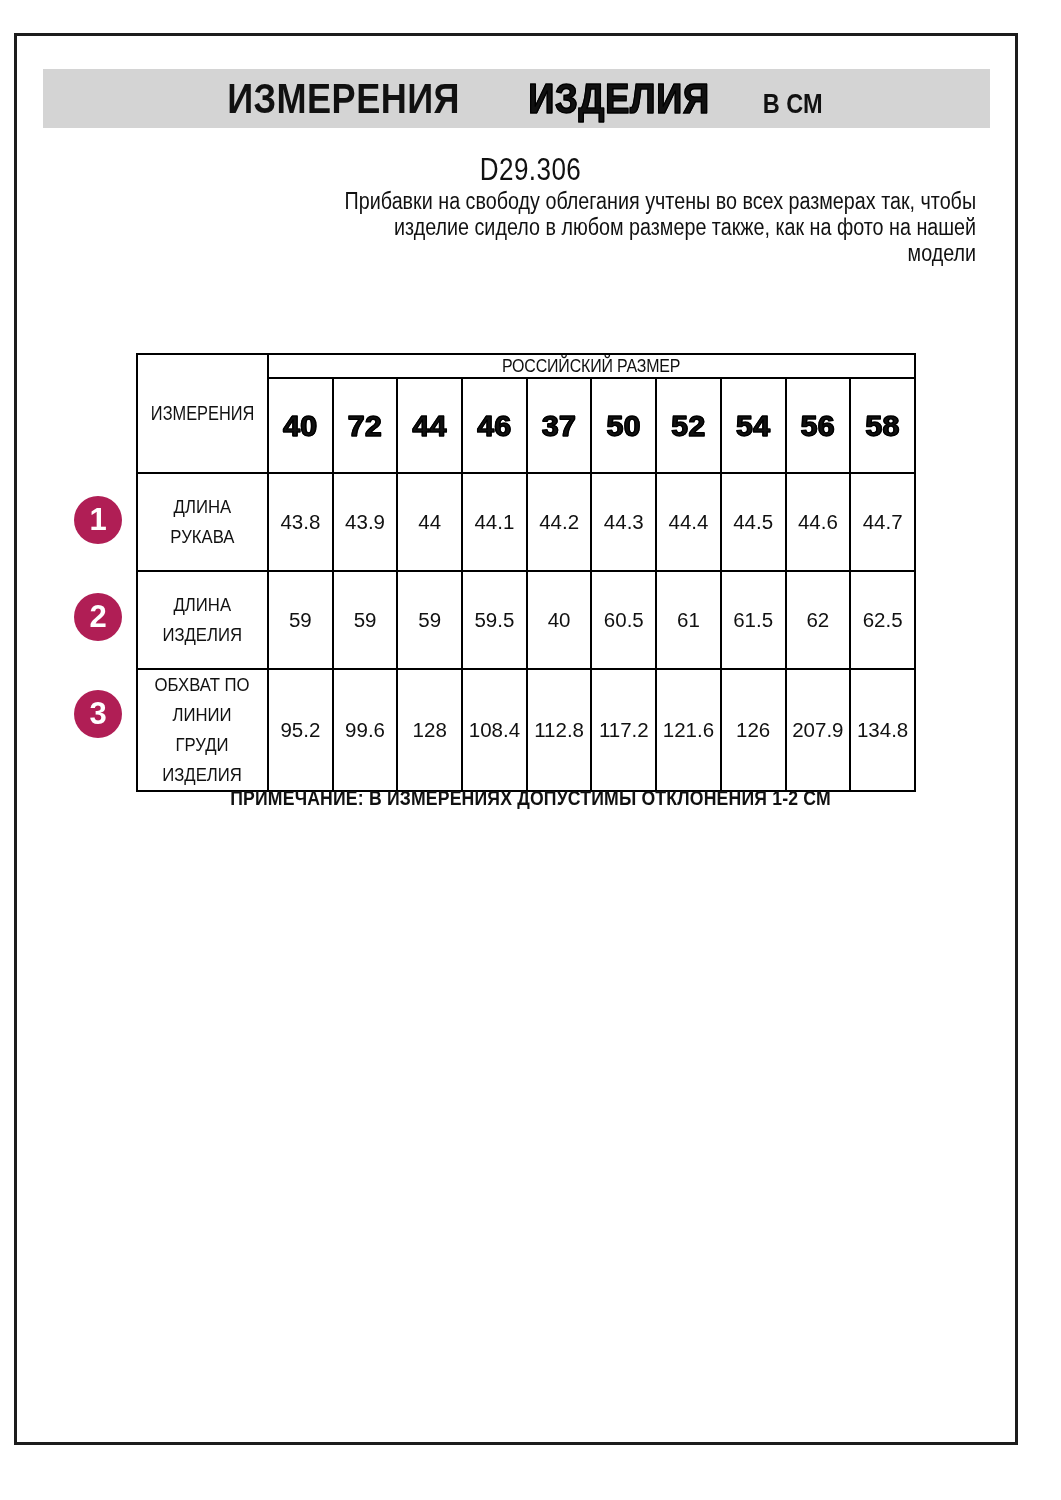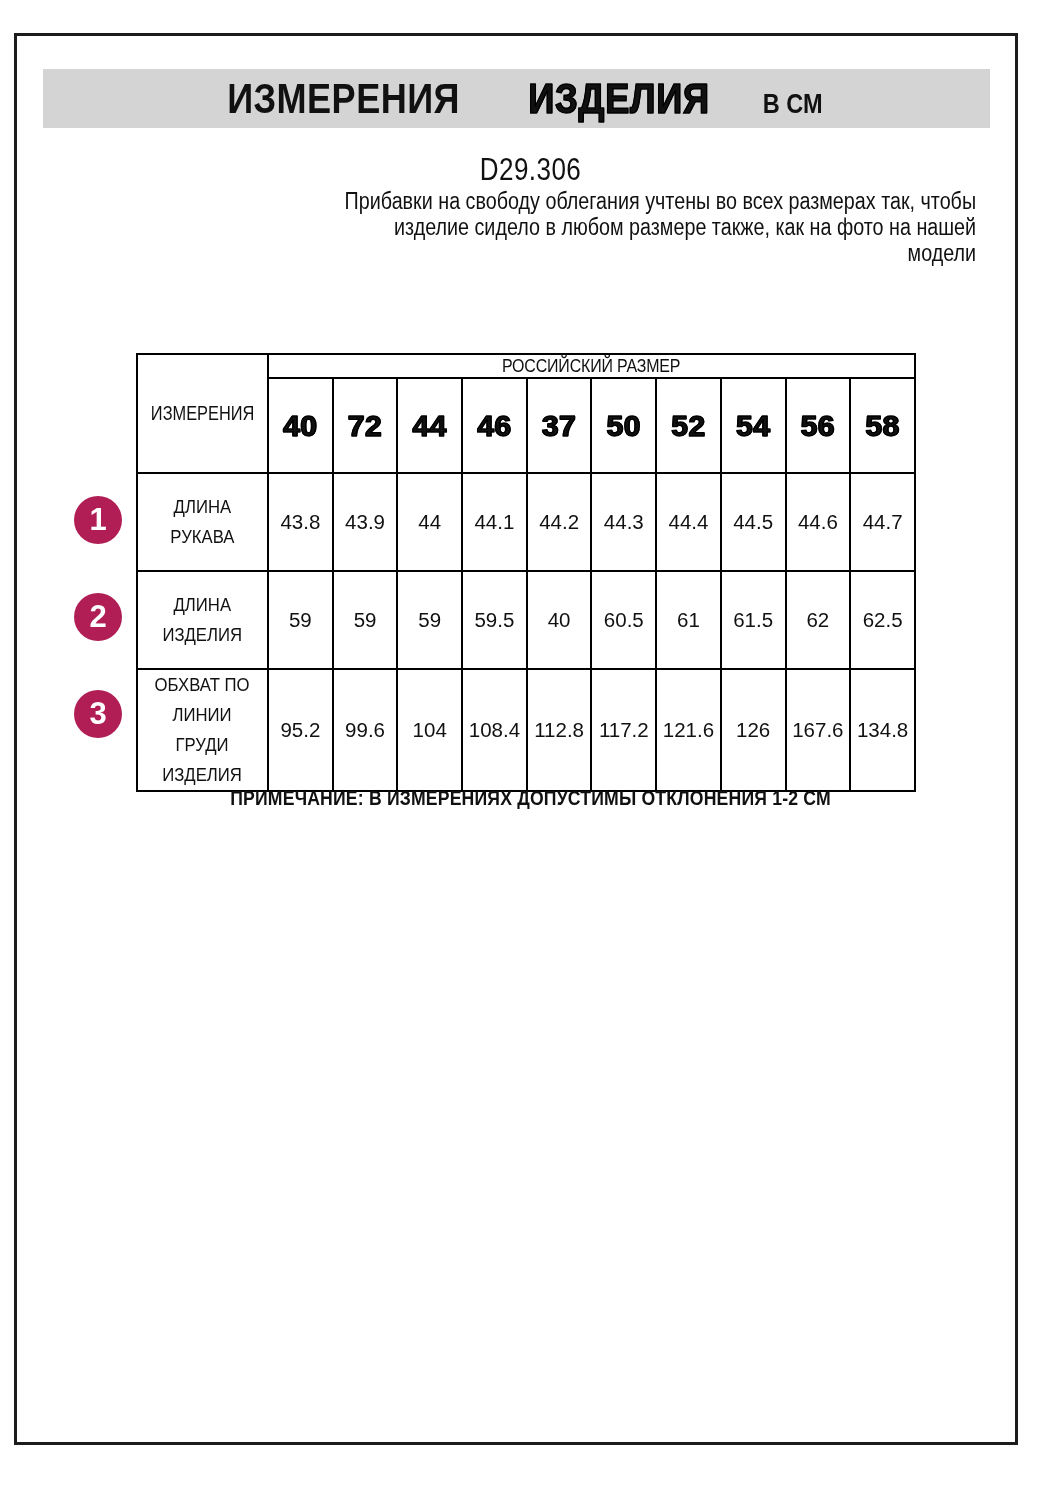--- a/index.html
+++ b/index.html
@@ -145,27 +145,27 @@
         <td class="value-cell">62</td>
         <td class="value-cell">62.5</td>
       </tr>
       <tr>
         <td class="label-cell"><span>ОБХВАТ ПО
 ЛИНИИ
 ГРУДИ
 ИЗДЕЛИЯ</span></td>
         <td class="value-cell">95.2</td>
         <td class="value-cell">99.6</td>
-        <td class="value-cell">104</td>
+        <td class="value-cell">128</td>
         <td class="value-cell">108.4</td>
         <td class="value-cell">112.8</td>
         <td class="value-cell">117.2</td>
         <td class="value-cell">121.6</td>
         <td class="value-cell">126</td>
-        <td class="value-cell">167.6</td>
+        <td class="value-cell">207.9</td>
         <td class="value-cell">134.8</td>
       </tr>
     </tbody>
 </table>
 
 <div class="badge badge-1">
     <span>1</span>
   </div>
 <div class="badge badge-2">
     <span>2</span>

